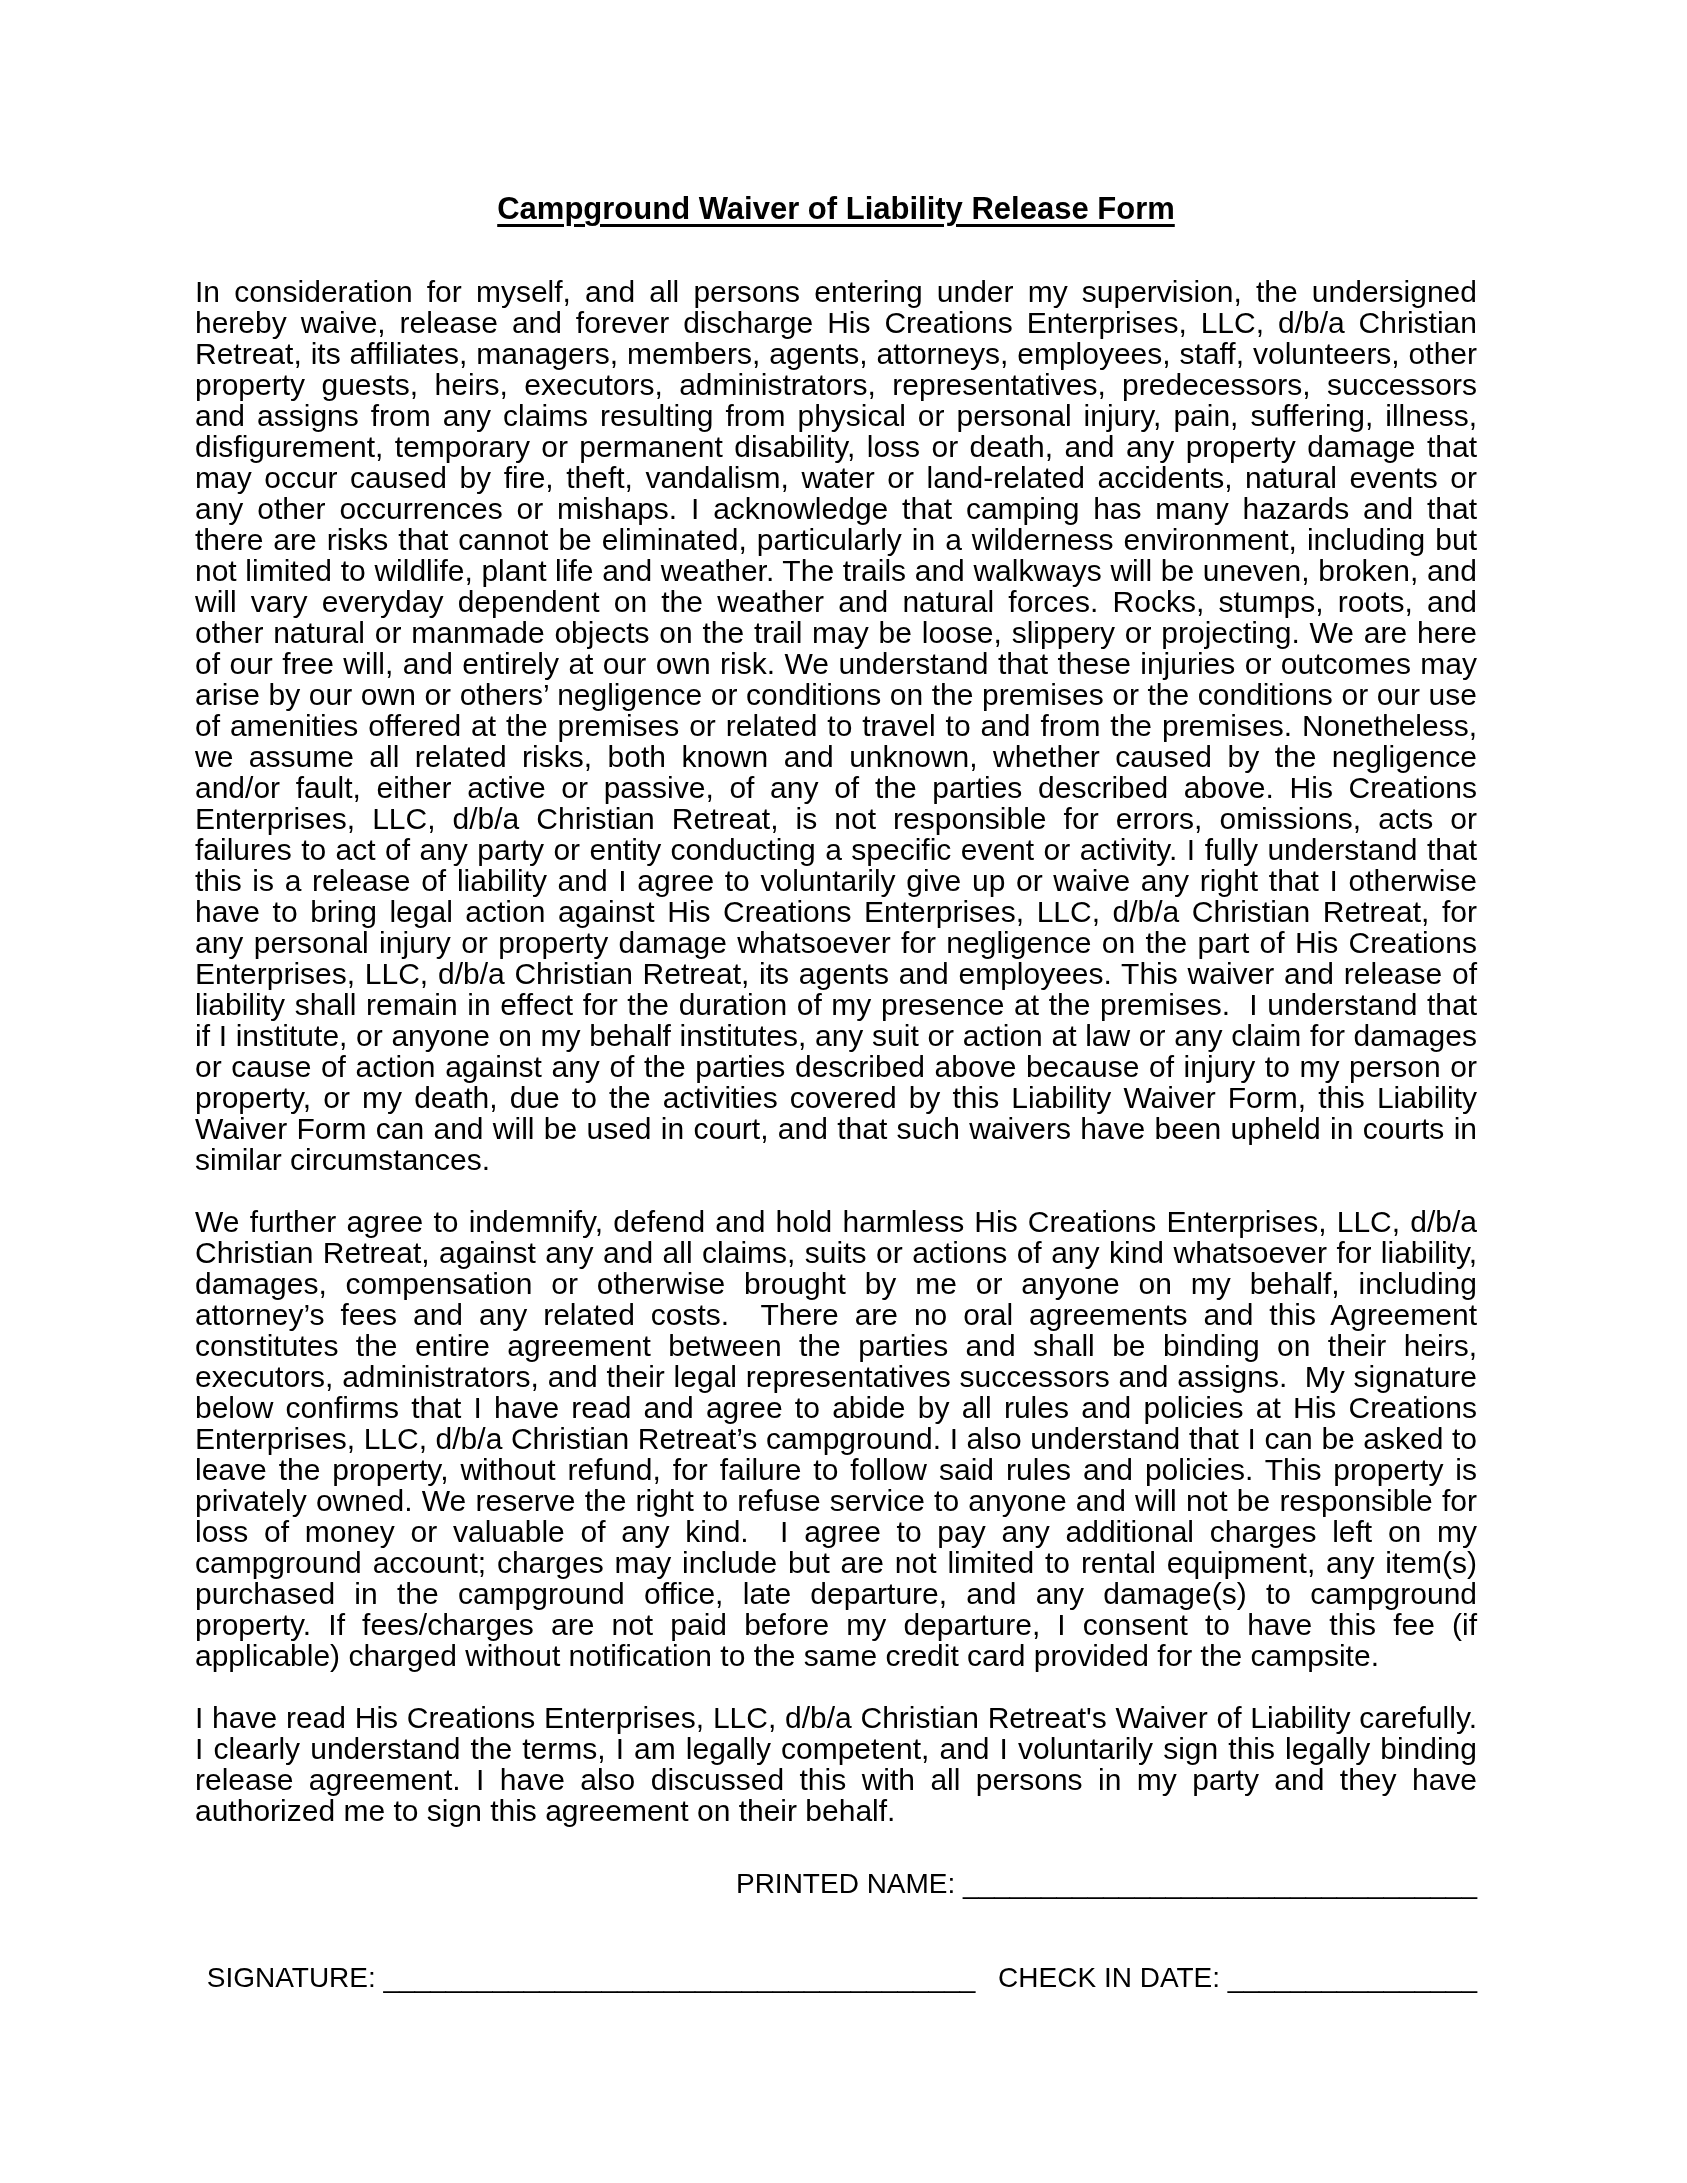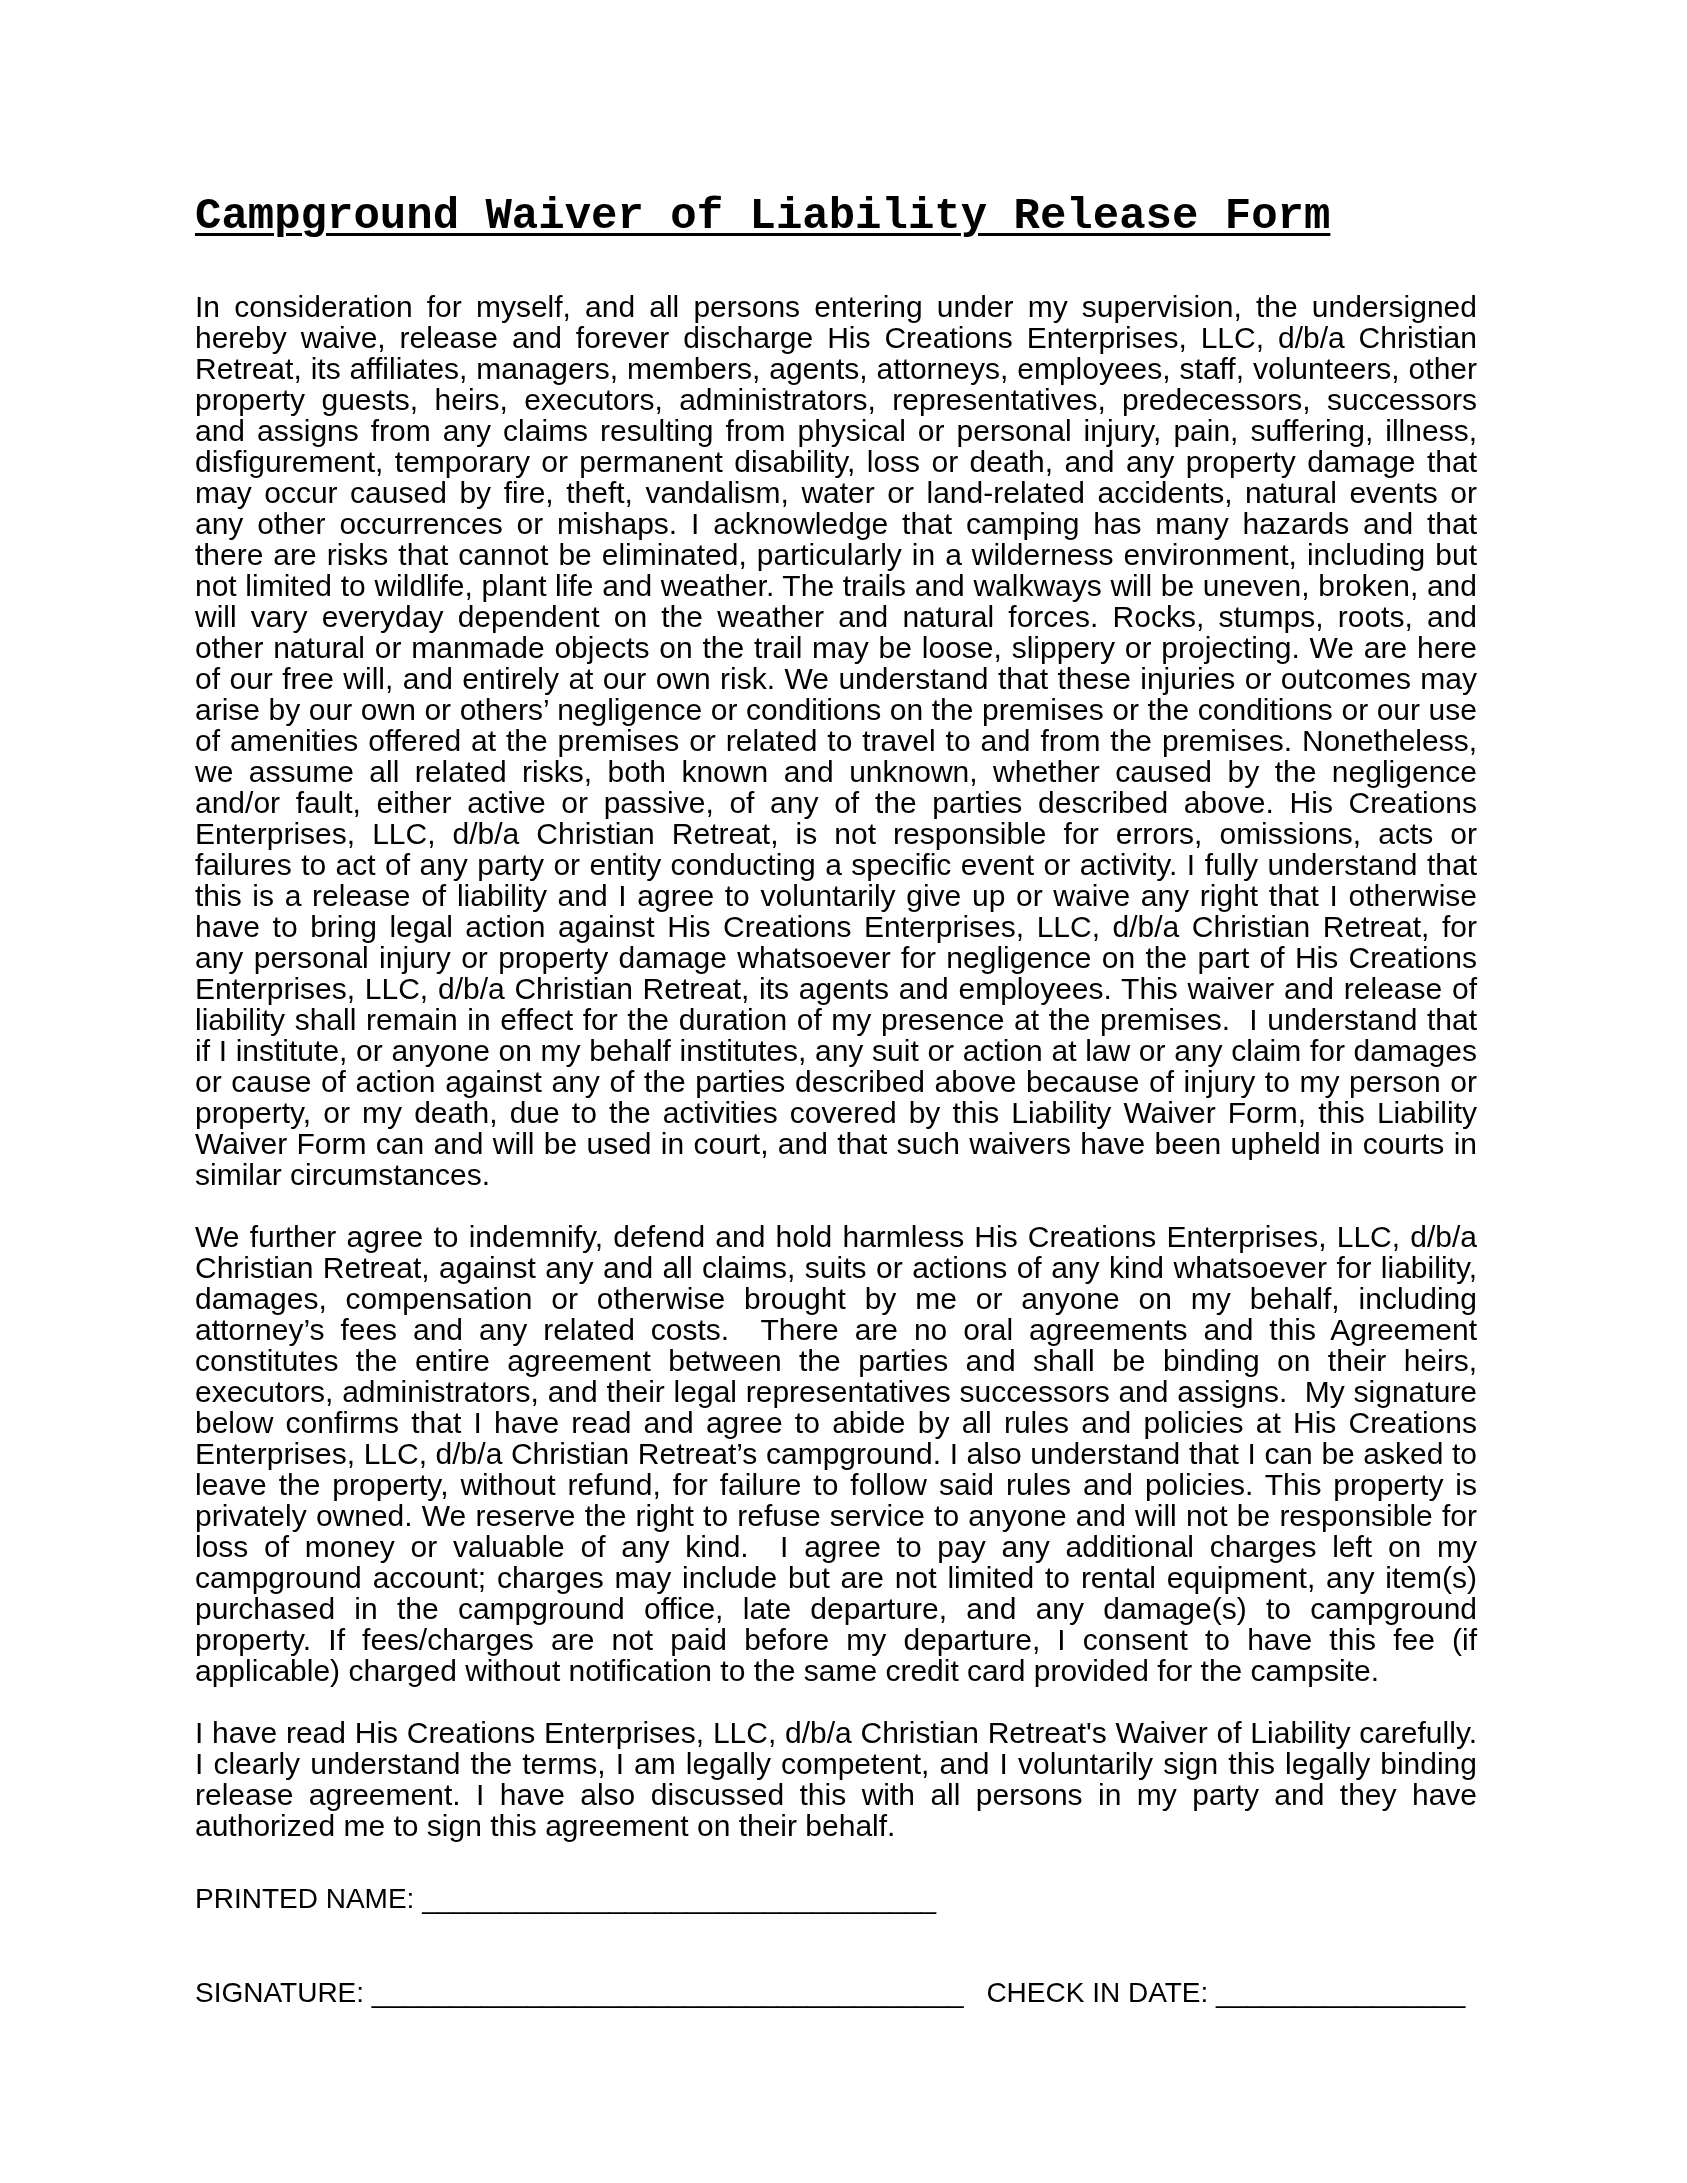--- a/index.html
+++ b/index.html
@@ -17,45 +17,46 @@
     overflow: hidden;
   }
   .content {
     position: absolute;
     left: 195px;
     top: 191px;
     width: 1282px;
   }
   .doc-title {
     margin: 0 0 49px 0;
-    font-size: 44px;
+    text-align: center;
+    font-size: 31px;
     line-height: 1.15;
     font-weight: bold;
     text-decoration: underline;
     text-decoration-thickness: 3.3px;
     text-underline-offset: 4.6px;
     letter-spacing: 0px;
-    font-family: Liberation Mono, monospace;
   }
   p.body-par {
     margin: 0;
     font-size: 30px;
     line-height: 31px;
     text-align: justify;
     white-space: pre-wrap;
   }
   p.body-par + p.body-par {
     margin-top: 31px;
   }
   .form-section {
     font-size: 28px;
     line-height: 1.2;
   }
   .form-row {
     white-space: nowrap;
+    text-align: right;
   }
   .row-printed-name { margin-top: 41px; }
   .row-phone        { margin-top: 44px; }
   .row-signature    { margin-top: 61px; }
   .fill-line {
     letter-spacing: 0;
   }
   .check-in-group {
     margin-left: 15px;
   }

